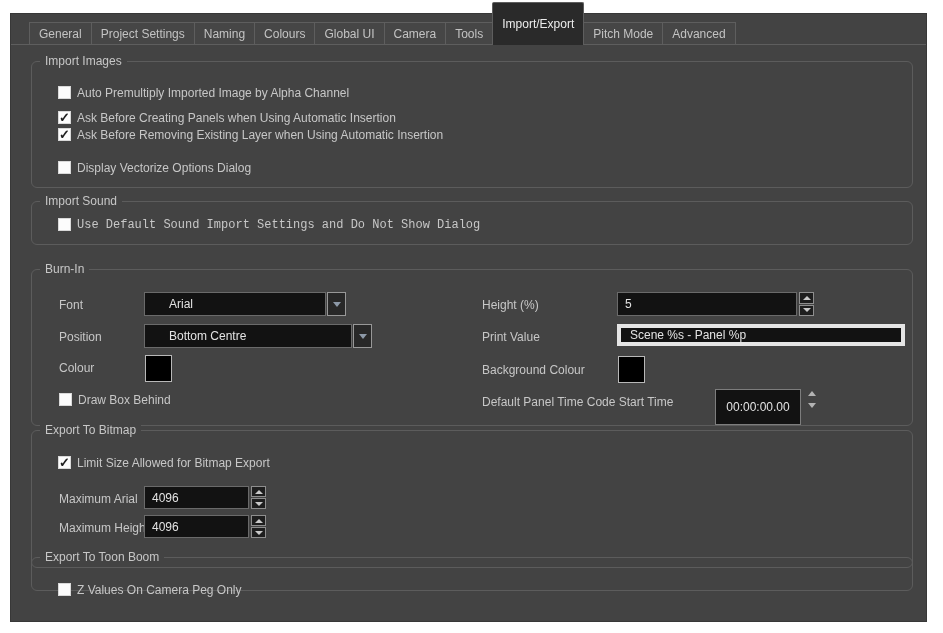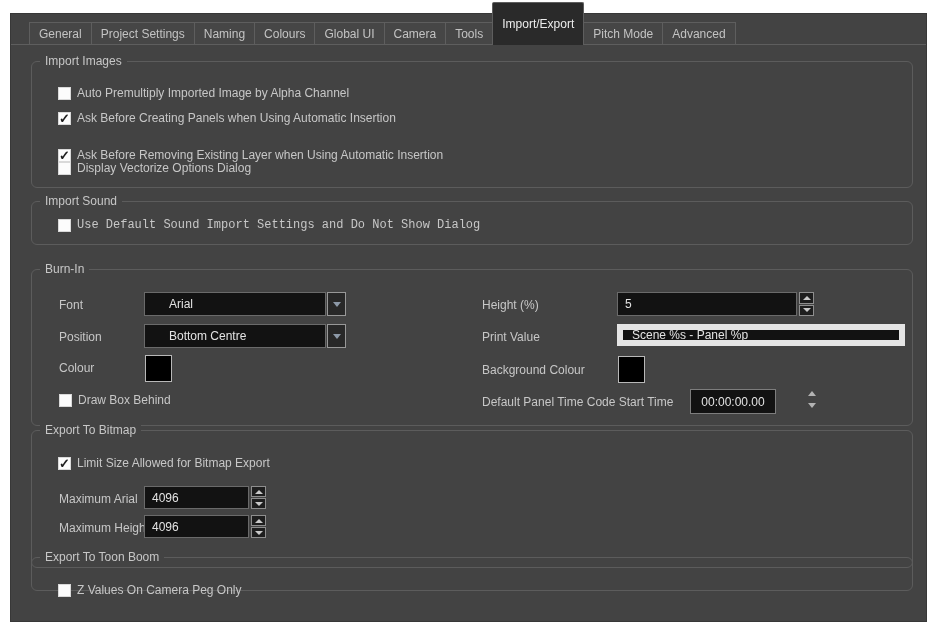--- a/index.html
+++ b/index.html
@@ -26,21 +26,21 @@
   
   .group{
     position:absolute;left:20px;width:882px;border:1px solid #5c5c5c;
     border-radius:6px;box-sizing:border-box;
   }
   .gtitle{
     position:absolute;top:-8px;left:8px;background:#434343;color:#c7c7c7;
     font-size:12px;padding:0 5px;white-space:nowrap;
   }
   
-  .checkrow{position:absolute;display:flex;align-items:center;}
+  .checkrow{position:absolute;display:flex;align-items:flex-start;}
   .check{
     width:13px;height:13px;background:#fcfcfc;border:1px solid #d9d9d9;
     box-sizing:border-box;position:relative;flex:0 0 auto;
   }
   .check.checked::after{
     content:"\2713";position:absolute;left:0px;top:-2px;
     font-size:13px;font-weight:bold;color:#1f1f1f;
   }
   .clabel{margin-left:6px;font-size:12px;color:#c7c7c7;white-space:nowrap;}
   
@@ -66,21 +66,21 @@
   .sbtns{display:flex;flex-direction:column;margin-left:2px;width:15px;}
   .sbtn{
     flex:1;background:#1e1e1e;border:1px solid #8e8e8e;box-sizing:border-box;
     display:flex;align-items:center;justify-content:center;cursor:default;
   }
   .sbtn + .sbtn{margin-top:1px;}
   .sb-up{width:0;height:0;border-left:4px solid transparent;border-right:4px solid transparent;border-bottom:4px solid #c9c9c9;}
   .sb-dn{width:0;height:0;border-left:4px solid transparent;border-right:4px solid transparent;border-top:4px solid #c9c9c9;}
   
   .tfield{
-    position:absolute;background:#121212;border:6px solid #e5e5e5;color:#e3e3e3;
+    position:absolute;background:#121212;border:4px solid #e5e5e5;color:#e3e3e3;
     font-size:12px;padding:0 9px;box-sizing:border-box;outline:none;
     font-family:"Liberation Sans", sans-serif;
   }
   .tcfield{text-align:center;border:1px solid #7d7d7d;}
   .tc-arrows{position:absolute;display:flex;flex-direction:column;align-items:center;gap:7px;}
   .tca-up{width:0;height:0;border-left:4px solid transparent;border-right:4px solid transparent;border-bottom:5px solid #b3b3b3;cursor:default;}
   .tca-dn{width:0;height:0;border-left:4px solid transparent;border-right:4px solid transparent;border-top:5px solid #b3b3b3;cursor:default;}
   
   .swatch{position:absolute;width:27px;height:27px;background:#000000;border:1px solid #b8b8b8;box-sizing:border-box;cursor:default;}
 </style>
@@ -106,21 +106,21 @@
   <div class="group" style="top:47px;height:127px;">
     <div class="gtitle">Import Images</div>
     <div class="checkrow" style="left:26px;top:24px;">
       <span class="check"></span>
       <span class="clabel">Auto Premultiply Imported Image by Alpha Channel</span>
     </div>
     <div class="checkrow" style="left:26px;top:49px;">
       <span class="check checked"></span>
       <span class="clabel">Ask Before Creating Panels when Using Automatic Insertion</span>
     </div>
-    <div class="checkrow" style="left:26px;top:86px;">
+    <div class="checkrow" style="left:26px;top:66px;">
       <span class="check checked"></span>
       <span class="clabel">Ask Before Removing Existing Layer when Using Automatic Insertion</span>
     </div>
     <div class="checkrow" style="left:26px;top:99px;">
       <span class="check"></span>
       <span class="clabel">Display Vectorize Options Dialog</span>
     </div>
   </div>
 
   <div class="group" style="top:187px;height:44px;">
@@ -136,21 +136,21 @@
 
     <div class="flabel" style="left:27px;top:28px;">Font</div>
     <div class="combo" style="left:112px;top:22px;width:202px;">
       <div class="cfield">Arial</div>
       <div class="cbtn">
           <span class="tri-dn"></span>
         </div>
     </div>
 
     <div class="flabel" style="left:27px;top:60px;">Position</div>
-    <div class="combo" style="left:112px;top:54px;width:202px;">
+    <div class="combo" style="left:112px;top:54px;width:228px;">
       <div class="cfield">Bottom Centre</div>
       <div class="cbtn">
           <span class="tri-dn"></span>
         </div>
     </div>
 
     <div class="flabel" style="left:27px;top:91px;">Colour</div>
     <div class="swatch" style="left:113px;top:85px;"></div>
 
     <div class="checkrow" style="left:27px;top:123px;">
@@ -171,21 +171,21 @@
       </div>
     </div>
 
     <div class="flabel" style="left:450px;top:60px;">Print Value</div>
     <input class="tfield" style="left: 585px; top: 54px; width: 288px; height: 22px;" value="Scene %s - Panel %p">
 
     <div class="flabel" style="left:450px;top:93px;">Background Colour</div>
     <div class="swatch" style="left:586px;top:86px;"></div>
 
     <div class="flabel" style="left:450px;top:125px;">Default Panel Time Code Start Time</div>
-    <input class="tfield tcfield" style="left: 658px; top: 119px; width: 86px; height: 25px;" value="00:00:00.00">
+    <input class="tfield tcfield" style="left: 683px; top: 119px; width: 86px; height: 36px;" value="00:00:00.00">
     <div class="tc-arrows" style="left:776px;top:121px;">
       <span class="tca-up"></span>
       <span class="tca-dn"></span>
     </div>
   </div>
 
   <div class="group" style="top:416px;height:138px;">
     <div class="gtitle">Export To Bitmap</div>
 
     <div class="checkrow" style="left:26px;top:25px;">

